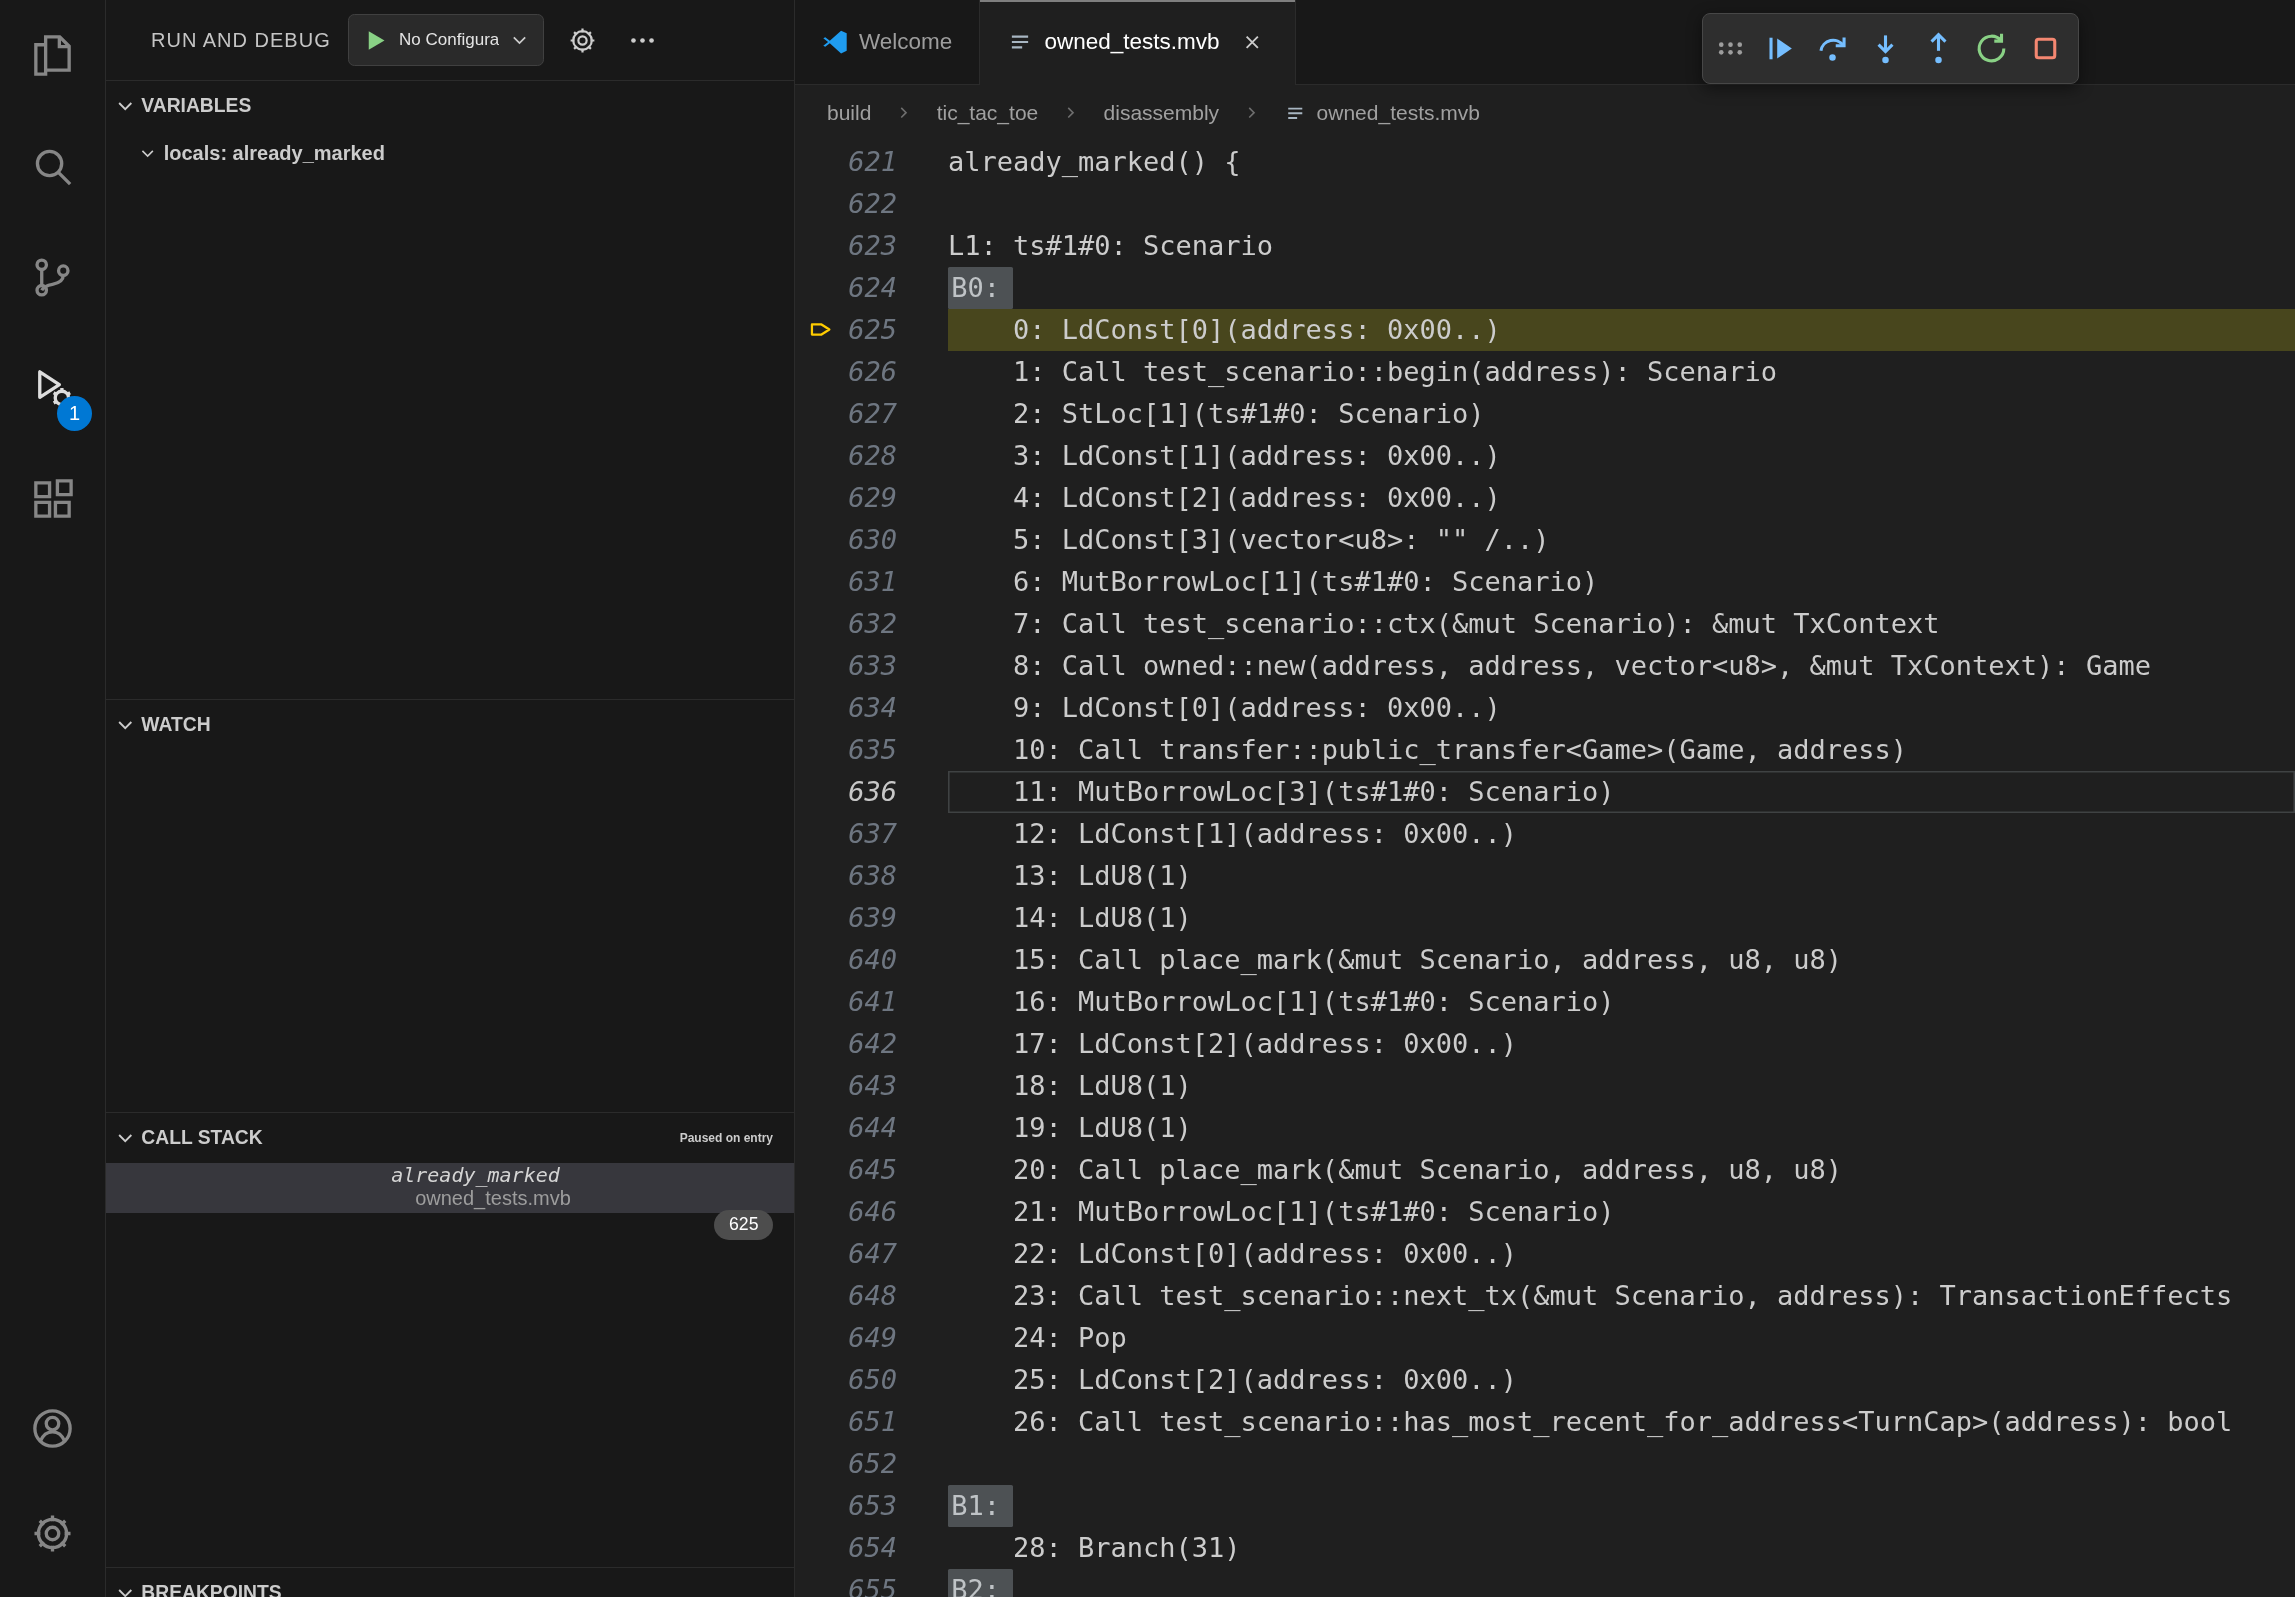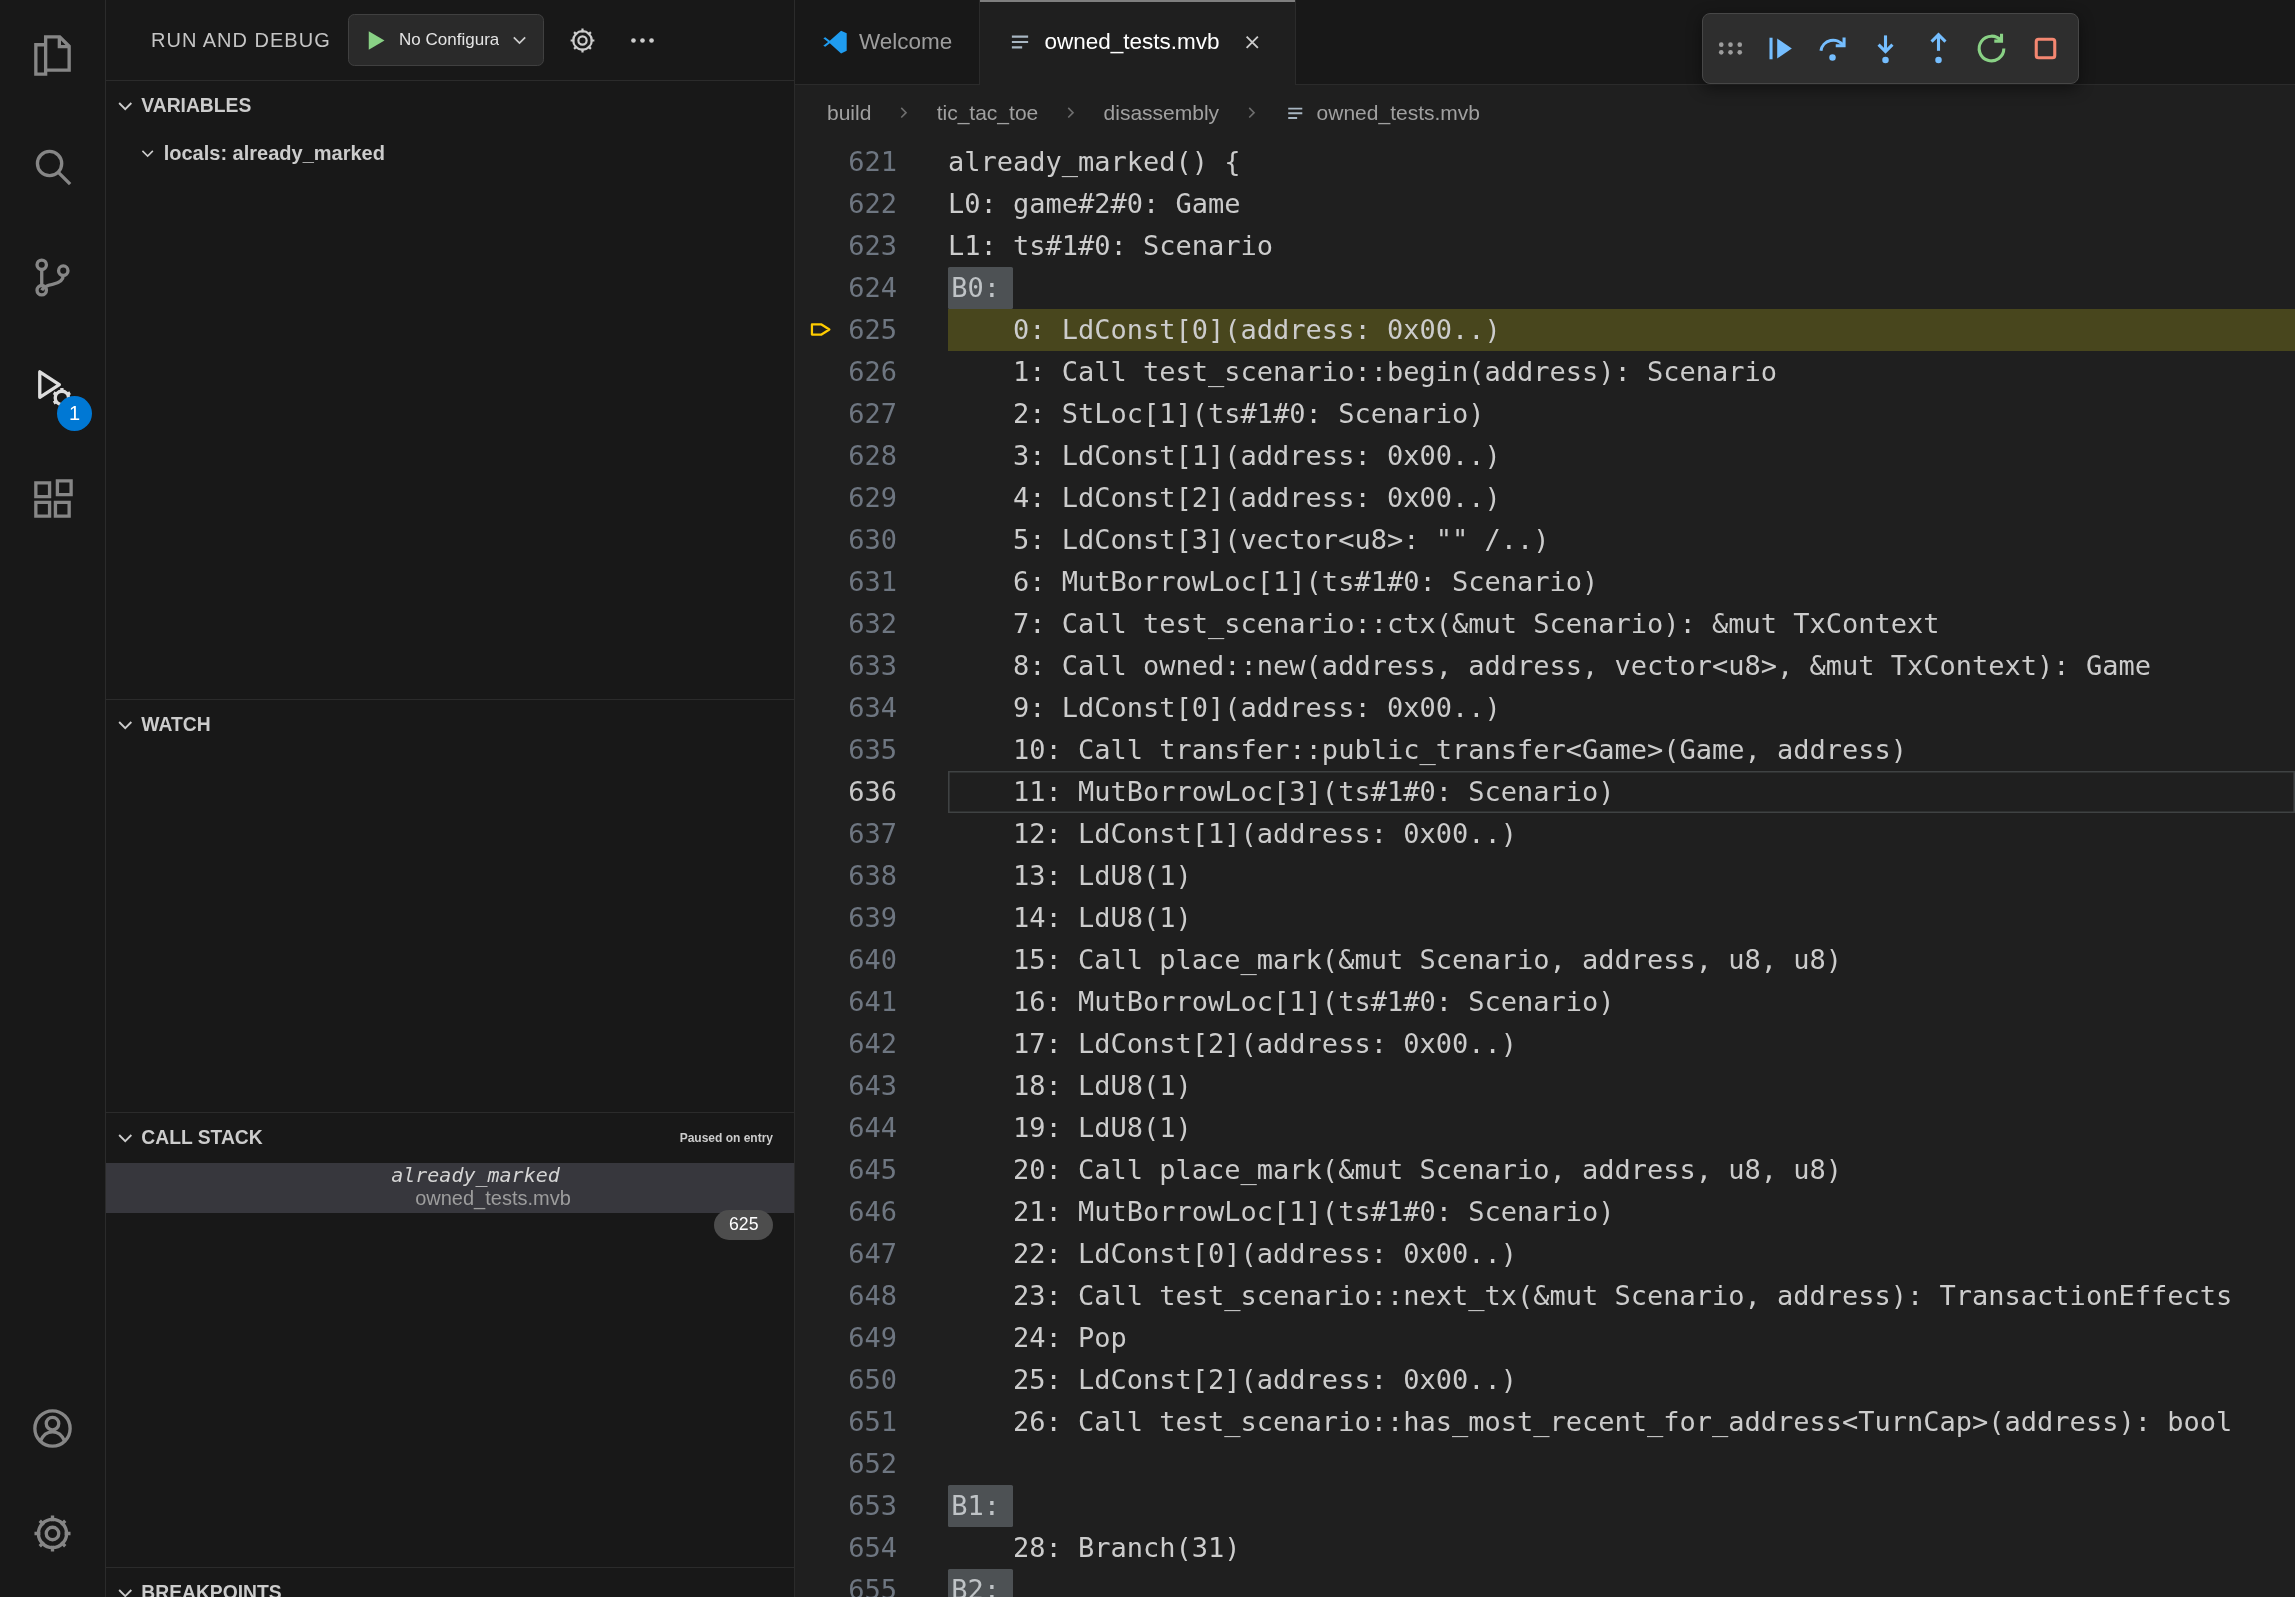--- a/index.html
+++ b/index.html
@@ -65,21 +65,21 @@
 
   .breadcrumbs{height:56px;flex:none;display:flex;align-items:center;gap:23px;padding-left:32px;font-size:21px;color:#a0a0a0;}
   .crumb{cursor:pointer;white-space:nowrap;}
   .crumb-sep svg{width:19.3px;height:19.3px;display:block;color:#6e6e6e;}
   .crumb-file{display:flex;align-items:center;gap:9.7px;cursor:pointer;}
   .crumb-file svg{width:22.5px;height:22.5px;display:block;}
 
   .code{flex:1;overflow:hidden;font-family:"DejaVu Sans Mono","Liberation Mono",monospace;font-size:27px;line-height:42px;color:#cccccc;}
   .code-row{display:flex;height:42px;flex:none;}
   .gutter{width:153px;flex:none;position:relative;display:flex;align-items:flex-start;justify-content:flex-end;
-    padding-right:51px;box-sizing:border-box;color:#6e7681;}
+    padding-right:51px;box-sizing:border-box;color:#6e7681;font-style:italic;}
   .marker{position:absolute;left:13px;top:7.2px;display:none;}
   .marker svg{width:27px;height:27px;display:block;}
   .line-content{flex:1;white-space:pre;display:flex;align-items:center;min-width:0;}
   .txt{display:inline-block;}
   .code-row.kind-debug .marker{display:block;}
   .code-row.kind-debug .line-content{background:#48461d;}
   .code-row.kind-cursor .line-content{box-shadow:inset 0 0 0 1.6px #3f4243;}
   .code-row.kind-cursor .ln{color:#c8c8c8;}
   .code-row.kind-label .txt{background:#4d5154;color:#bfc3c6;padding:0 13px 0 3.2px;border-radius:1.6px;}
 </style>
@@ -369,23 +369,20 @@
         </div>
         <div class="line-content">
           <span class="txt">already_marked() {</span>
         </div>
       </div>
         <div class="code-row">
         <div class="gutter">
 
           <span class="ln">622</span>
         </div>
-        <div class="line-content">
-          <span class="txt">L0: game#2#0: Game</span>
-        </div>
       </div>
         <div class="code-row">
         <div class="gutter">
 
           <span class="ln">623</span>
         </div>
         <div class="line-content">
           <span class="txt">L1: ts#1#0: Scenario</span>
         </div>
       </div>

